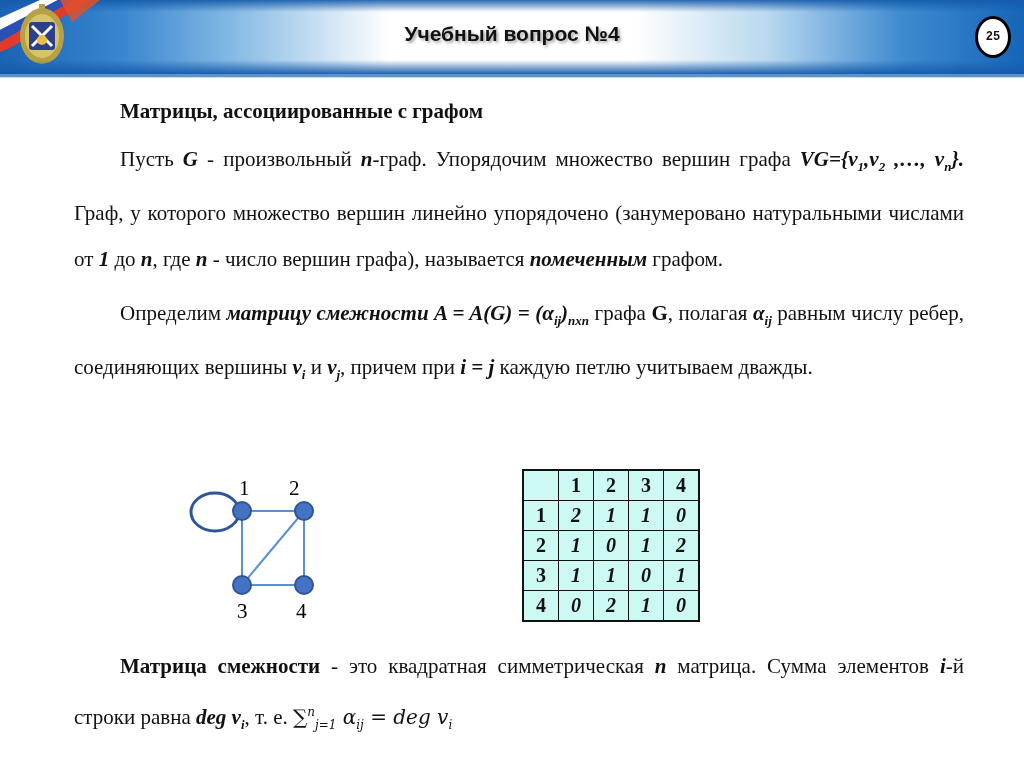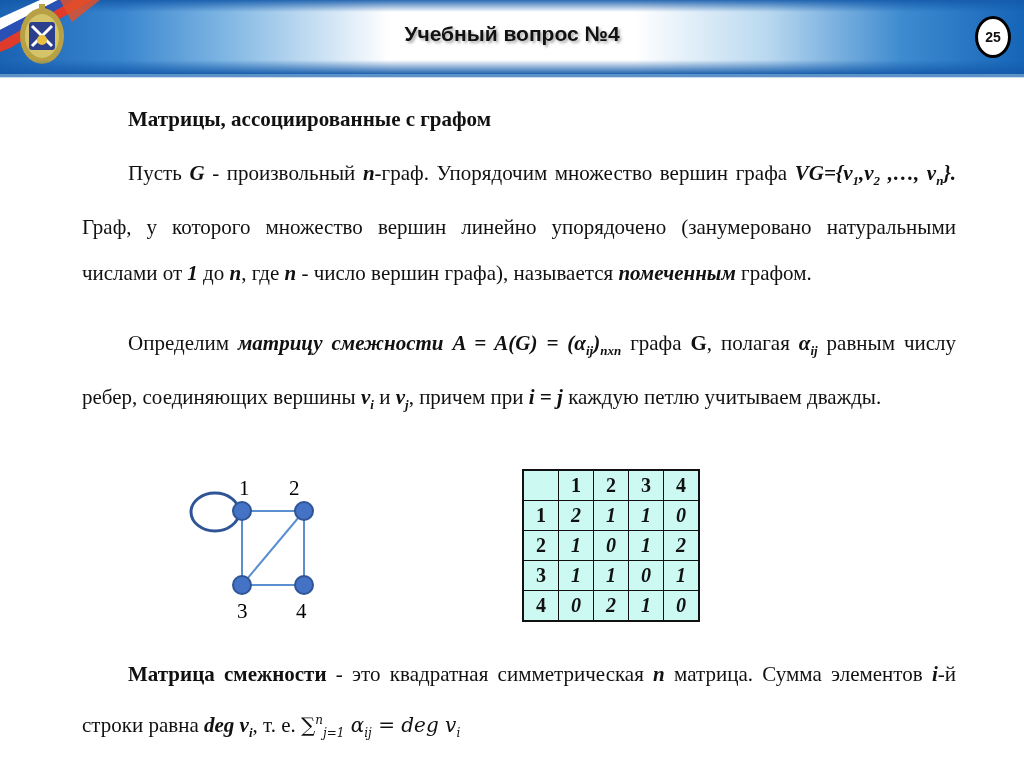--- a/index.html
+++ b/index.html
@@ -6,23 +6,23 @@
   body { width:1024px; height:767px; background:#ffffff; position:relative; overflow:hidden; font-family:"Liberation Serif", serif; color:#111; }
   .header { position:absolute; left:0; top:0; width:1024px; height:74px;
     background: linear-gradient(90deg, #1b63b3 0%, #3a86cf 12%, #7fb6e3 22%, #ffffff 38%, #ffffff 62%, #b9d8ef 75%, #3f8bd0 88%, #1565b8 100%); overflow:hidden; }
   .header::before { content:""; position:absolute; left:0; top:0; right:0; height:12px; background:linear-gradient(180deg, rgba(20,90,170,0.9), rgba(255,255,255,0)); }
   .header::after { content:""; position:absolute; left:0; bottom:0; right:0; height:14px; background:linear-gradient(0deg, rgba(20,90,170,0.95), rgba(255,255,255,0)); }
   .header-line { position:absolute; left:0; top:74px; width:1024px; height:3px; background:#5c92c8; }
   .header-line2 { position:absolute; left:0; top:77px; width:1024px; height:1px; background:#c9dcef; }
   .flag { position:absolute; left:0; top:0; width:110px; height:60px; }
   .emblem { position:absolute; left:18px; top:4px; width:48px; height:62px; }
   .title { position:absolute; left:0; width:1024px; top:22px; text-align:center; font-family:"Liberation Sans", sans-serif; font-weight:bold; font-size:21px; color:#111; text-shadow:2px 2px 3px rgba(0,0,0,0.35); z-index:2; }
-  .page-num { position:absolute; left:975px; top:16px; width:30px; height:36px; border:3px solid #000; border-radius:50%; background:#fff; display:flex; align-items:center; justify-content:center; font-family:Liberation Sans, sans-serif; font-weight:bold; font-size:14px; z-index:2; }
+  .page-num { position:absolute; left:975px; top:16px; width:30px; height:36px; border:3px solid #000; border-radius:50%; background:#fff; display:flex; align-items:center; justify-content:center; font-family:Liberation Mono, monospace; font-weight:bold; font-size:12px; z-index:2; }
   .content { position:absolute; left:74px; top:88px; width:890px; font-size:21px; line-height:46px; }
-  .p { margin:8px; text-align:justify; text-align-last:left; }
+  .p { margin:0; text-align:justify; text-align-last:left; }
   .indent { text-indent:46px; }
   .heading { font-weight:bold; text-indent:46px; margin-bottom:2px; }
   .bi { font-weight:bold; font-style:italic; }
   .b { font-weight:bold; }
   sub { font-size:13px; }
   .gap { height:8px; }
   .figure-graph { position:absolute; left:185px; top:470px; width:140px; height:160px; }
   .matrix { position:absolute; left:522px; top:469px; border-collapse:collapse; background:#ccfaf3; border:2px solid #111; }
   .matrix td { width:34px; height:29px; border:1.5px solid #111; text-align:center; font-family:"Liberation Serif", serif; font-size:20px; font-weight:bold; padding:0; }
   .matrix td.v { font-style:italic; }

